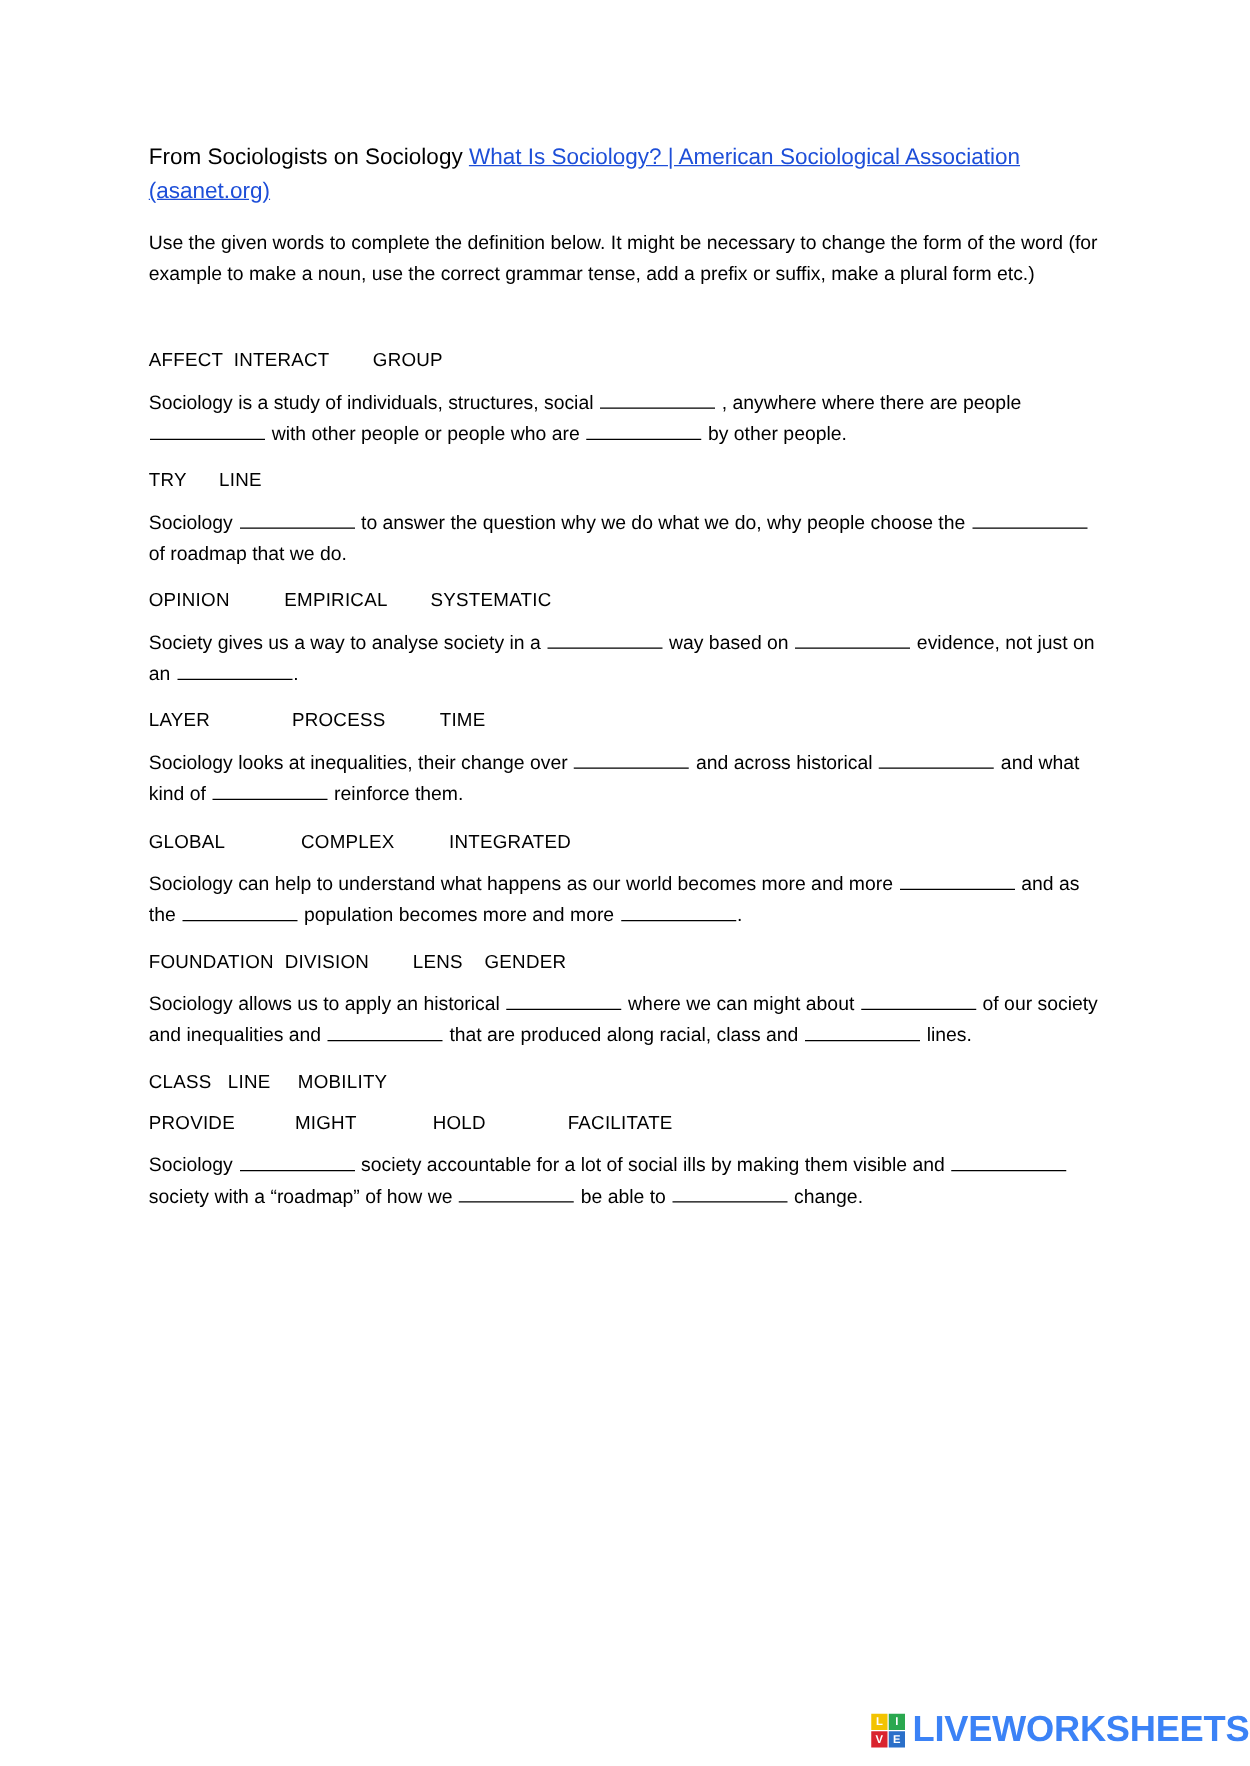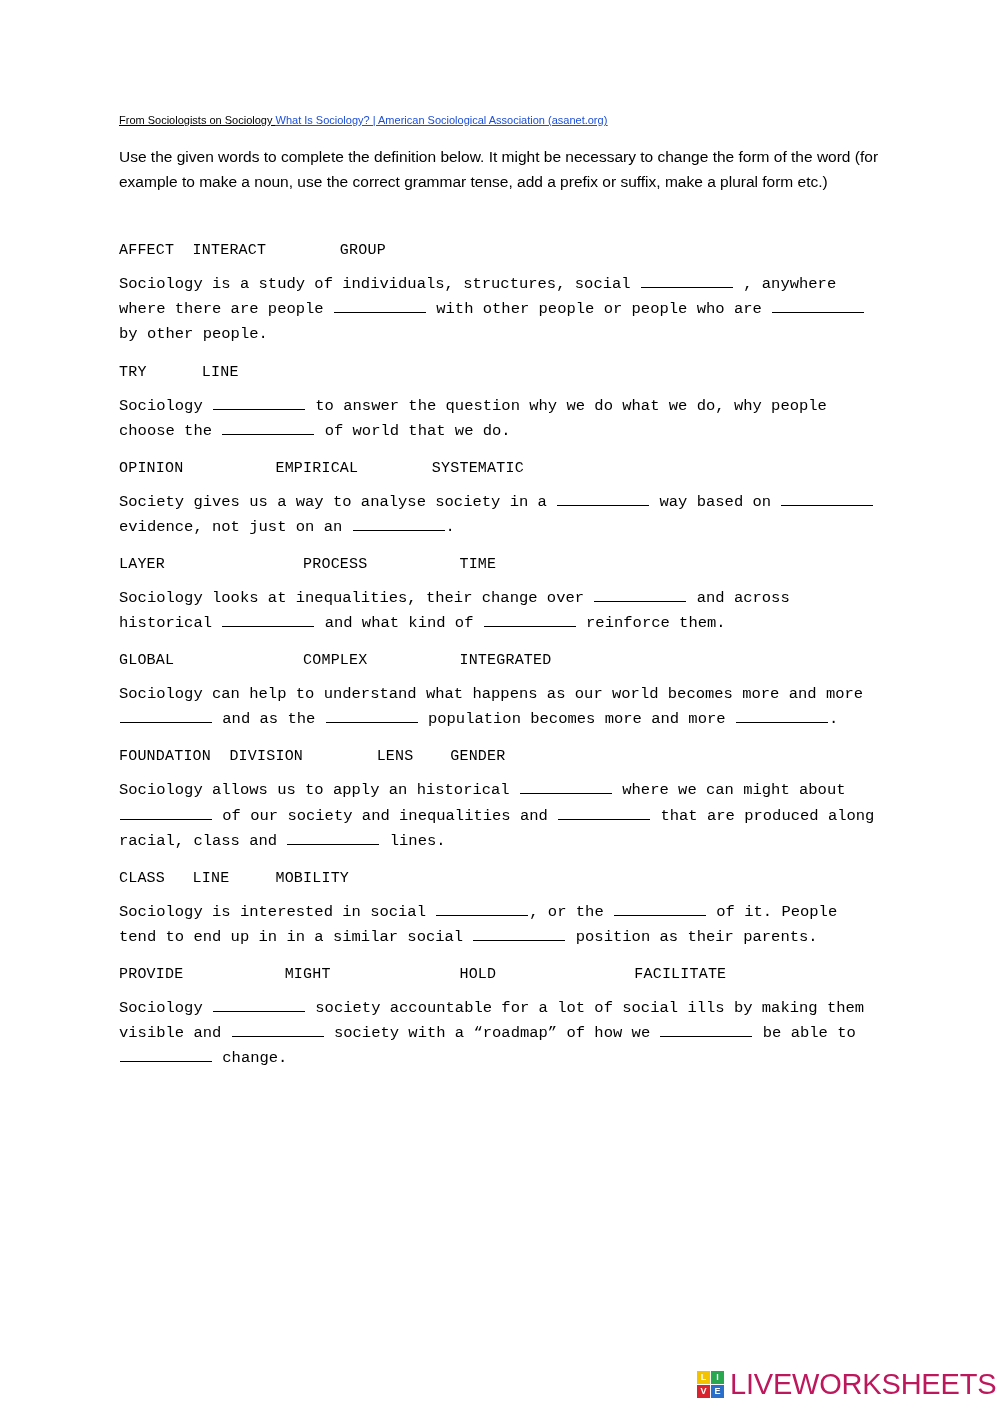--- a/index.html
+++ b/index.html
@@ -22,39 +22,37 @@
     height: 1413px;
     background: #fff;
   }
   .content {
     position: absolute;
     left: 119px;
     top: 112px;
     width: 760px;
   }
   .source-line {
-    font-size: 11px;
+    font-size: 18px;
     line-height: 1.5;
     margin: 0 0 0 0;
     color: #000;
-    text-decoration: underline;
   }
   .source-link {
     color: #1d4ed8;
     text-decoration: underline;
     cursor: pointer;
   }
   .instructions {
     font-size: 15.5px;
     line-height: 1.62;
     color: #000;
   }
   .blocks {
     margin-top: 48px;
-    font-family: Liberation Mono, monospace;
   }
   .block {
     margin-bottom: 16px;
   }
   .wordbank {
     font-size: 15px;
     letter-spacing: 0.2px;
     margin-bottom: 13px;
     white-space: pre;
   }
@@ -91,22 +89,22 @@
     align-items: center;
     justify-content: center;
     line-height: 1;
   }
   .lb-l { background: #f3c300; }
   .lb-i { background: #2aa84f; }
   .lb-v { background: #d9232e; }
   .lb-e { background: #2a6fc9; }
   .logo-text {
     font-size: 29px;
-    font-weight: normal;
-    color: #be185d;
+    font-weight: bold;
+    color: #3b82f6;
     letter-spacing: -0.2px;
   }
 </style>
 </head>
 <body>
 
 <div class="page">
   <div class="content">
 
     <p class="source-line"><span>From Sociologists on Sociology </span><a class="source-link">What Is Sociology? | American Sociological Association (asanet.org)</a></p>
@@ -115,21 +113,21 @@
 
     <div class="blocks">
 
       <div class="block">
         <div class="wordbank">AFFECT  INTERACT        GROUP</div>
         <div class="sentence"><span>Sociology is a study of individuals, structures, social </span><span class="blank"></span><span> , anywhere where there are people </span><span class="blank"></span><span> with other people or people who are </span><span class="blank"></span><span> by other people.</span></div>
       </div>
 
       <div class="block">
         <div class="wordbank">TRY      LINE</div>
-        <div class="sentence"><span>Sociology </span><span class="blank"></span><span> to answer the question why we do what we do, why people choose the </span><span class="blank"></span><span> of world that we do.</span></div>
+        <div class="sentence"><span>Sociology </span><span class="blank"></span><span> to answer the question why we do what we do, why people choose the </span><span class="blank"></span><span> of roadmap that we do.</span></div>
       </div>
 
 
       <div class="block">
         <div class="wordbank">OPINION          EMPIRICAL        SYSTEMATIC</div>
         <div class="sentence"><span>Society gives us a way to analyse society in a </span><span class="blank"></span><span> way based on </span><span class="blank"></span><span> evidence, not just on an </span><span class="blank"></span><span>.</span></div>
       </div>
 
       <div class="block">
         <div class="wordbank">LAYER               PROCESS          TIME</div>
@@ -141,21 +139,20 @@
         <div class="sentence"><span>Sociology can help to understand what happens as our world becomes more and more </span><span class="blank"></span><span> and as the </span><span class="blank"></span><span> population becomes more and more </span><span class="blank"></span><span>.</span></div>
       </div>
 
       <div class="block">
         <div class="wordbank">FOUNDATION  DIVISION        LENS    GENDER</div>
         <div class="sentence"><span>Sociology allows us to apply an historical </span><span class="blank"></span><span> where we can might about </span><span class="blank"></span><span> of our society and inequalities and </span><span class="blank"></span><span> that are produced along racial, class and </span><span class="blank"></span><span> lines.</span></div>
       </div>
 
       <div class="block">
         <div class="wordbank">CLASS   LINE     MOBILITY</div>
-        <div class="sentence"><span>Sociology is interested in social </span><span class="blank"></span><span>, or the </span><span class="blank"></span><span> of it. People tend to end up in in a similar social </span><span class="blank"></span><span> position as their parents.</span></div>
       </div>
 
       <div class="block">
         <div class="wordbank">PROVIDE           MIGHT              HOLD               FACILITATE</div>
         <div class="sentence"><span>Sociology </span><span class="blank"></span><span> society accountable for a lot of social ills by making them visible and </span><span class="blank"></span><span> society with a “roadmap” of how we </span><span class="blank"></span><span> be able to </span><span class="blank"></span><span> change.</span></div>
       </div>
 
     </div>
   </div>
 

